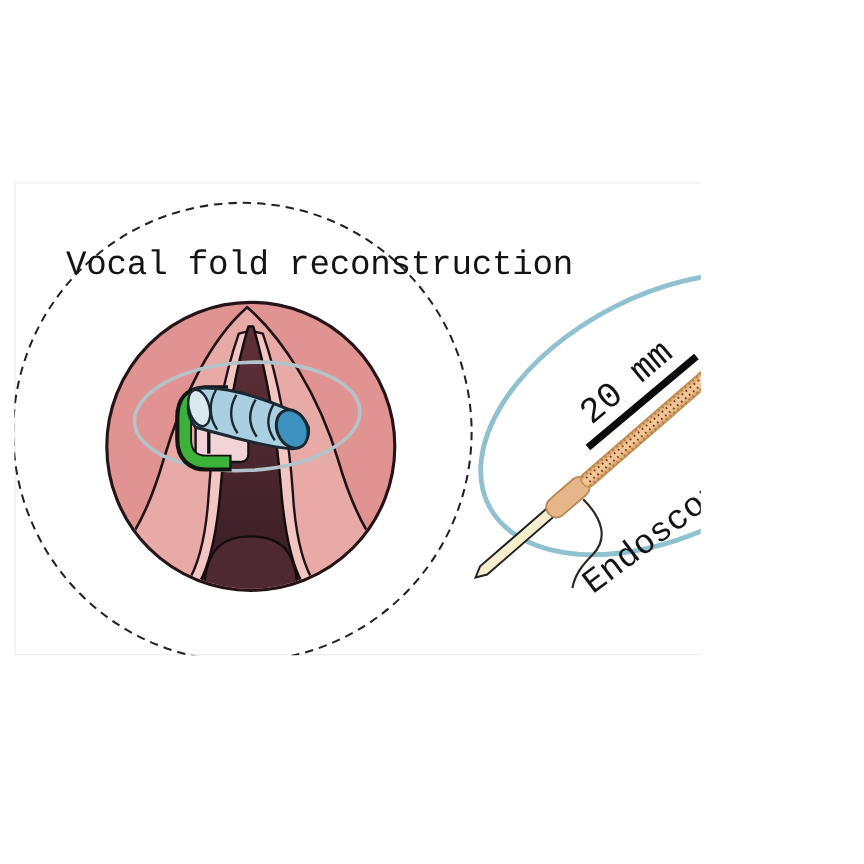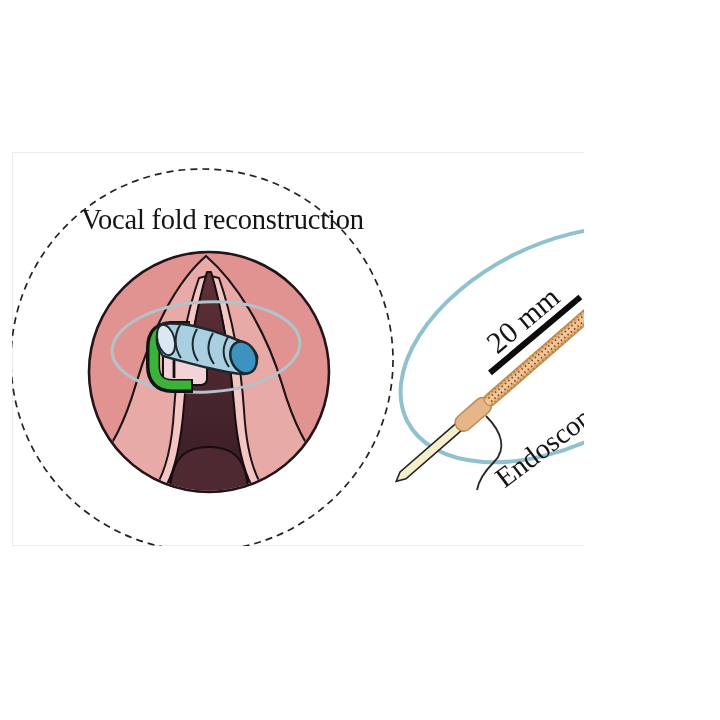--- a/index.html
+++ b/index.html
@@ -1,17 +1,17 @@
 <!DOCTYPE html>
 <html><head>
 <meta charset="utf-8">
 <style>
   html,body{margin:0;padding:0;background:#ffffff;}
   .stage{position:relative;width:584px;height:720px;background:#ffffff;overflow:hidden;
-         font-family:Liberation Serif, serif;}
+         font-family:Liberation Mono, monospace;}
   .art{position:absolute;left:0;top:0;}
   .txt{position:absolute;color:#141414;white-space:nowrap;}
   .title{left:55px;top:204px;width:335px;text-align:center;font-size:28.5px;letter-spacing:-0.2px;}
   .scale-text{left:461px;top:303px;width:124px;text-align:center;font-size:30px;
               transform:rotate(-40deg);transform-origin:center;}
   .scale-line{position:absolute;left:476px;top:332px;width:118px;height:5.5px;background:#0b0b0b;
               transform:rotate(-40deg);transform-origin:center;}
   .device-label{left:462px;top:391px;width:272px;text-align:center;font-size:28.5px;
                 transform:rotate(-37deg);transform-origin:center;}
 </style>

